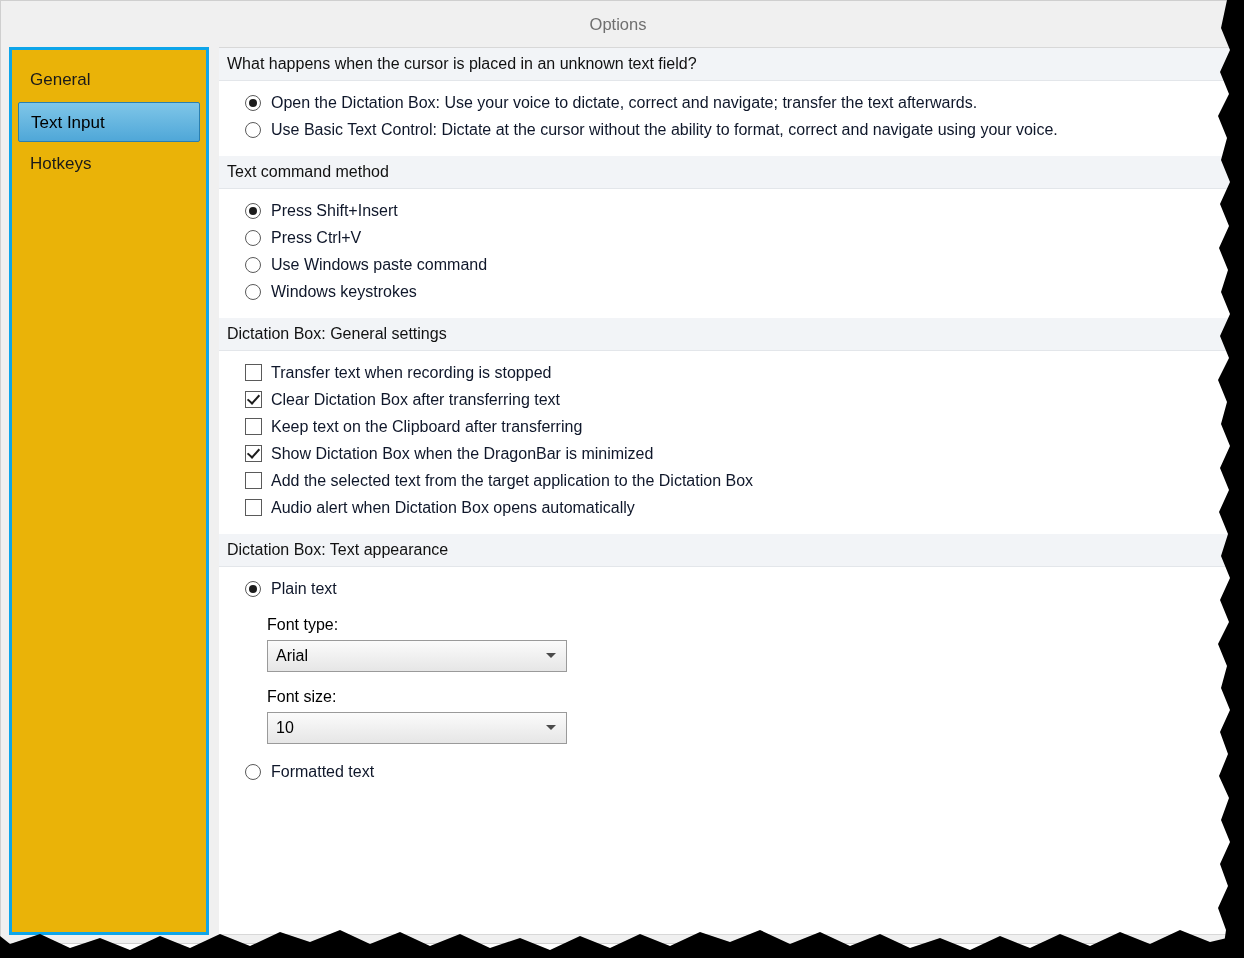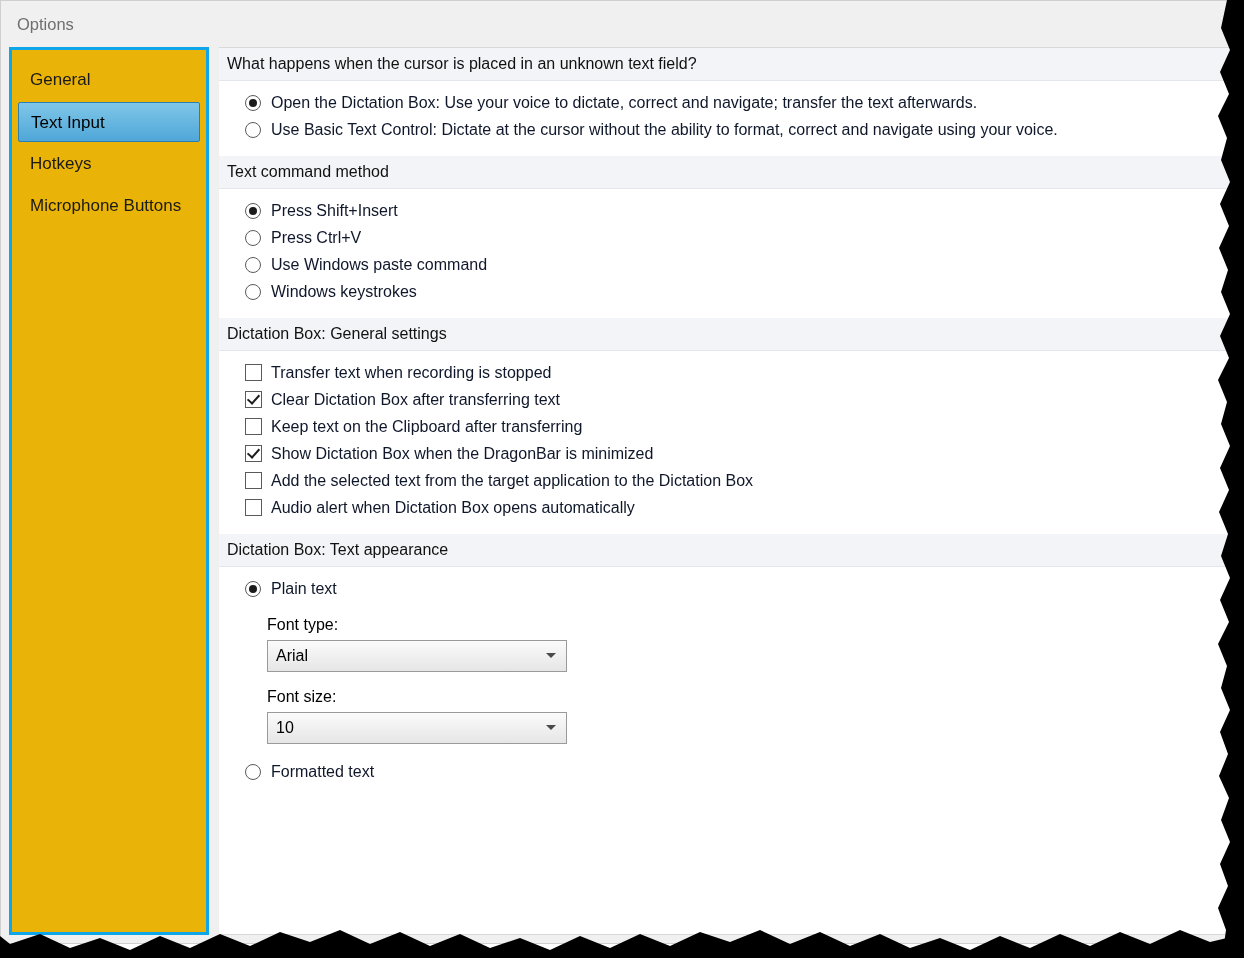--- a/index.html
+++ b/index.html
@@ -24,22 +24,23 @@
     height: 944px;
     background: #f0f0f0;
     border: 1px solid #cfcfcf;
     box-sizing: border-box;
   }
   #titlebar {
     height: 46px;
     background: #f0f0f0;
     display: flex;
     align-items: center;
-    padding-left: 16px;
-    box-sizing: border-box;
+    padding-left: 4px;
+    box-sizing: border-box;
+    justify-content: center;
   }
   #titlebar .title {
     color: #6f6f6f;
     font-size: 16.5px;
   }
   #body {
     display: flex;
     padding: 0 0 0 8px;
     box-sizing: border-box;
   }
@@ -190,21 +191,20 @@
   <div id="titlebar">
     <span class="title">Options</span>
   </div>
 
   <div id="body">
 
     <div id="sidebar">
       <div class="nav-item">General</div>
       <div class="nav-item selected">Text Input</div>
       <div class="nav-item">Hotkeys</div>
-      <div class="nav-item">Microphone Buttons</div>
     </div>
 
     <div id="content">
 
       <div class="section-header">What happens when the cursor is placed in an unknown text field?</div>
       <div class="group">
         <div class="opt-row">
           <span class="radio checked"></span>
           <span class="label">Open the Dictation Box: Use your voice to dictate, correct and navigate; transfer the text afterwards.</span>
         </div>

